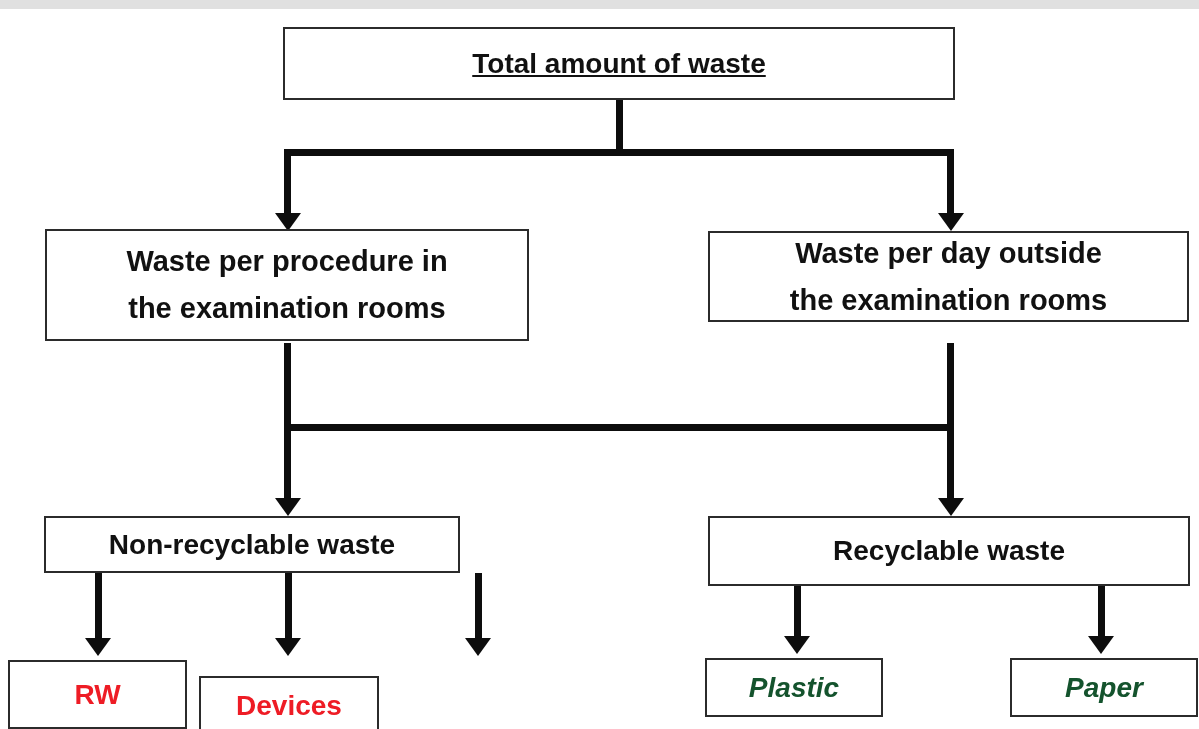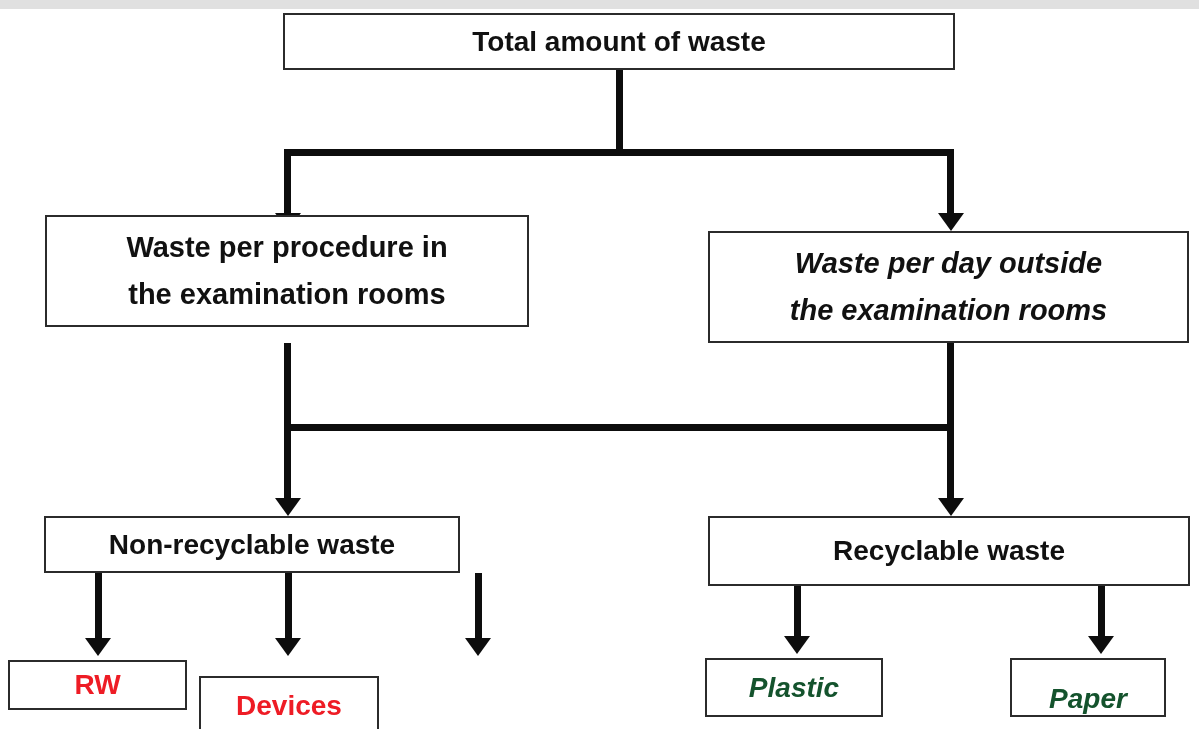--- a/index.html
+++ b/index.html
@@ -64,30 +64,30 @@
   .c-devices-shaft { left: 285px;  top: 573px; height: 67px; }
   .c-devices-head  { left: 275px;  top: 638px; }
   .c-ppe-shaft     { left: 475px;  top: 573px; height: 67px; }
   .c-ppe-head      { left: 465px;  top: 638px; }
   .c-plastic-shaft { left: 794px;  top: 573px; height: 65px; }
   .c-plastic-head  { left: 784px;  top: 636px; }
   .c-paper-shaft   { left: 1098px; top: 573px; height: 65px; }
   .c-paper-head    { left: 1088px; top: 636px; }
 
   
-  .n-total    { left: 283px;  top: 13px;  width: 672px; height: 57px; }
-  .n-proc     { left: 45px;   top: 215px; width: 484px; height: 112px; }
-  .n-outside  { left: 708px;  top: 231px; width: 481px; height: 112px; font-style: italic; }
+  .n-total    { left: 283px;  top: 27px;  width: 672px; height: 73px; text-decoration: underline; }
+  .n-proc     { left: 45px;   top: 229px; width: 484px; height: 112px; }
+  .n-outside  { left: 708px;  top: 231px; width: 481px; height: 91px; }
   .n-nonrec   { left: 44px;   top: 516px; width: 416px; height: 57px; }
   .n-rec      { left: 708px;  top: 516px; width: 482px; height: 70px; }
-  .n-rw       { left: 8px;    top: 660px; width: 179px; height: 50px; }
+  .n-rw       { left: 8px;    top: 660px; width: 179px; height: 69px; }
   .n-devices  { left: 199px;  top: 660px; width: 180px; height: 59px; margin-top: 16px; }
   .n-ppe      { left: 388px;  top: 660px; width: 181px; height: 59px; }
   .n-plastic  { left: 705px;  top: 658px; width: 178px; height: 59px; }
-  .n-paper    { left: 1010px; top: 658px; width: 156px; height: 59px; align-items: flex-end; }
+  .n-paper    { left: 1010px; top: 658px; width: 188px; height: 59px; }
 </style>
 </head>
 <body>
 
 <div class="stage">
 
   <div class="top-strip"></div>
 
   <div class="vline c-top-stem"></div>
   <div class="hline c-bar1"></div>

